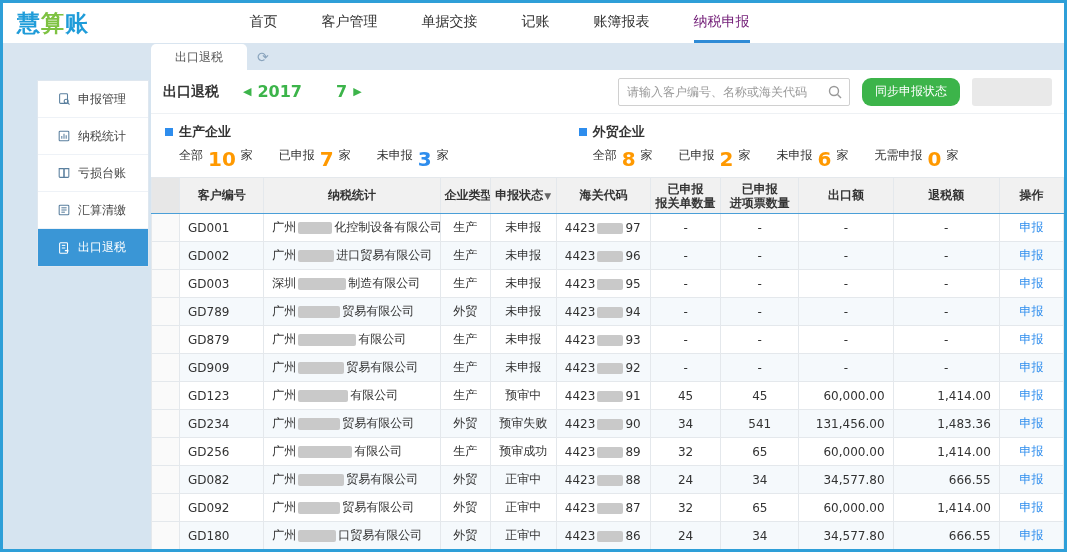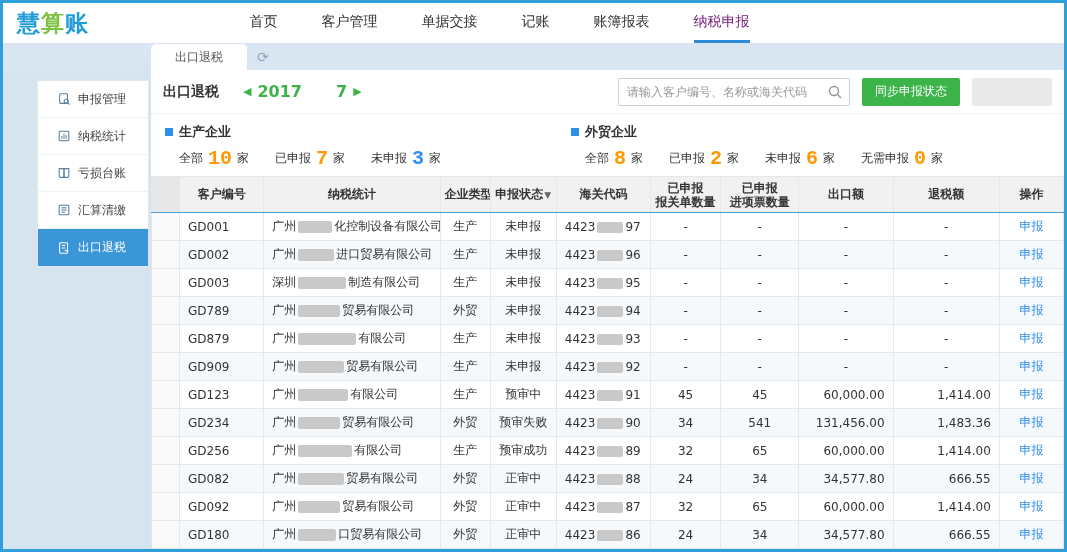--- a/index.html
+++ b/index.html
@@ -38,29 +38,29 @@
   .page-title { font-size: 14px; font-weight: bold; color: #333; margin-right: 18px; }
   .datepick { display: flex; align-items: center; color: #3cb44a; }
   .arrow-btn { font-size: 11px; cursor: pointer; padding: 0 6px; color: #3cb44a; }
   .year { font-size: 16px; font-weight: bold; }
   .month { font-size: 16px; font-weight: bold; margin-left: 34px; }
   .toolbar-right { margin-left: auto; display: flex; align-items: flex-end; }
   .searchbox { position: relative; width: 232px; height: 28px; }
   .searchbox input { width: 100%; height: 28px; border: 1px solid #d0d0d0; border-radius: 2px; padding: 0 30px 0 8px; font-size: 12px; color: #333; font-family: inherit; outline: none; }
   .searchbox input::placeholder { color: #9a9a9a; }
   .search-ic { position: absolute; right: 7px; top: 6px; cursor: pointer; }
-  .sync-btn { height: 28px; margin-left: 12px; padding: 0 13px; background: #3cb44a; color: #fff; border: none; border-radius: 2px; font-size: 12px; cursor: pointer; font-family: inherit; }
+  .sync-btn { height: 28px; margin-left: 12px; padding: 0 13px; background: #3cb44a; color: #fff; border: none; border-radius: 9px; font-size: 12px; cursor: pointer; font-family: inherit; }
   .gray-btn { height: 28px; width: 80px; margin-left: 12px; background: #e9e9e9; border: none; border-radius: 3px; cursor: pointer; }
 
   
   .stats { display: flex; padding: 9px 14px 6px; gap: 130px; }
   .stat-group .g-title { display: flex; align-items: center; gap: 6px; font-size: 13px; font-weight: bold; color: #333; }
   .bullet { width: 8px; height: 8px; background: #2e8ded; display: inline-block; }
   .g-items { display: flex; gap: 26px; margin-top: 6px; align-items: baseline; padding-left: 14px; }
-  .stat-item { display: flex; align-items: center; gap: 5px; font-size: 12px; color: #333; font-family: Liberation Mono, monospace; }
+  .stat-item { display: flex; align-items: flex-start; gap: 5px; font-size: 12px; color: #333; }
   .stat-num { font-size: 20px; font-weight: bold; color: #ff9900; }
   .stat-num[data-color="blue"] { color: #2e8ded; }
 
   
   table { width: 100%; border-collapse: collapse; table-layout: fixed; }
   th, td { border: 1px solid #e4e8ec; font-size: 12px; color: #333; overflow: hidden; white-space: nowrap; }
   thead th { background: #f1f1f1; height: 36px; font-weight: bold; text-align: center; border-bottom: 1px solid #4a9fd8; padding: 0 4px; }
   thead th.c-sel { background: #e7e7e7; }
   .two-line { line-height: 14px; }
   .caret { font-size: 9px; color: #666; margin-left: 1px; }

